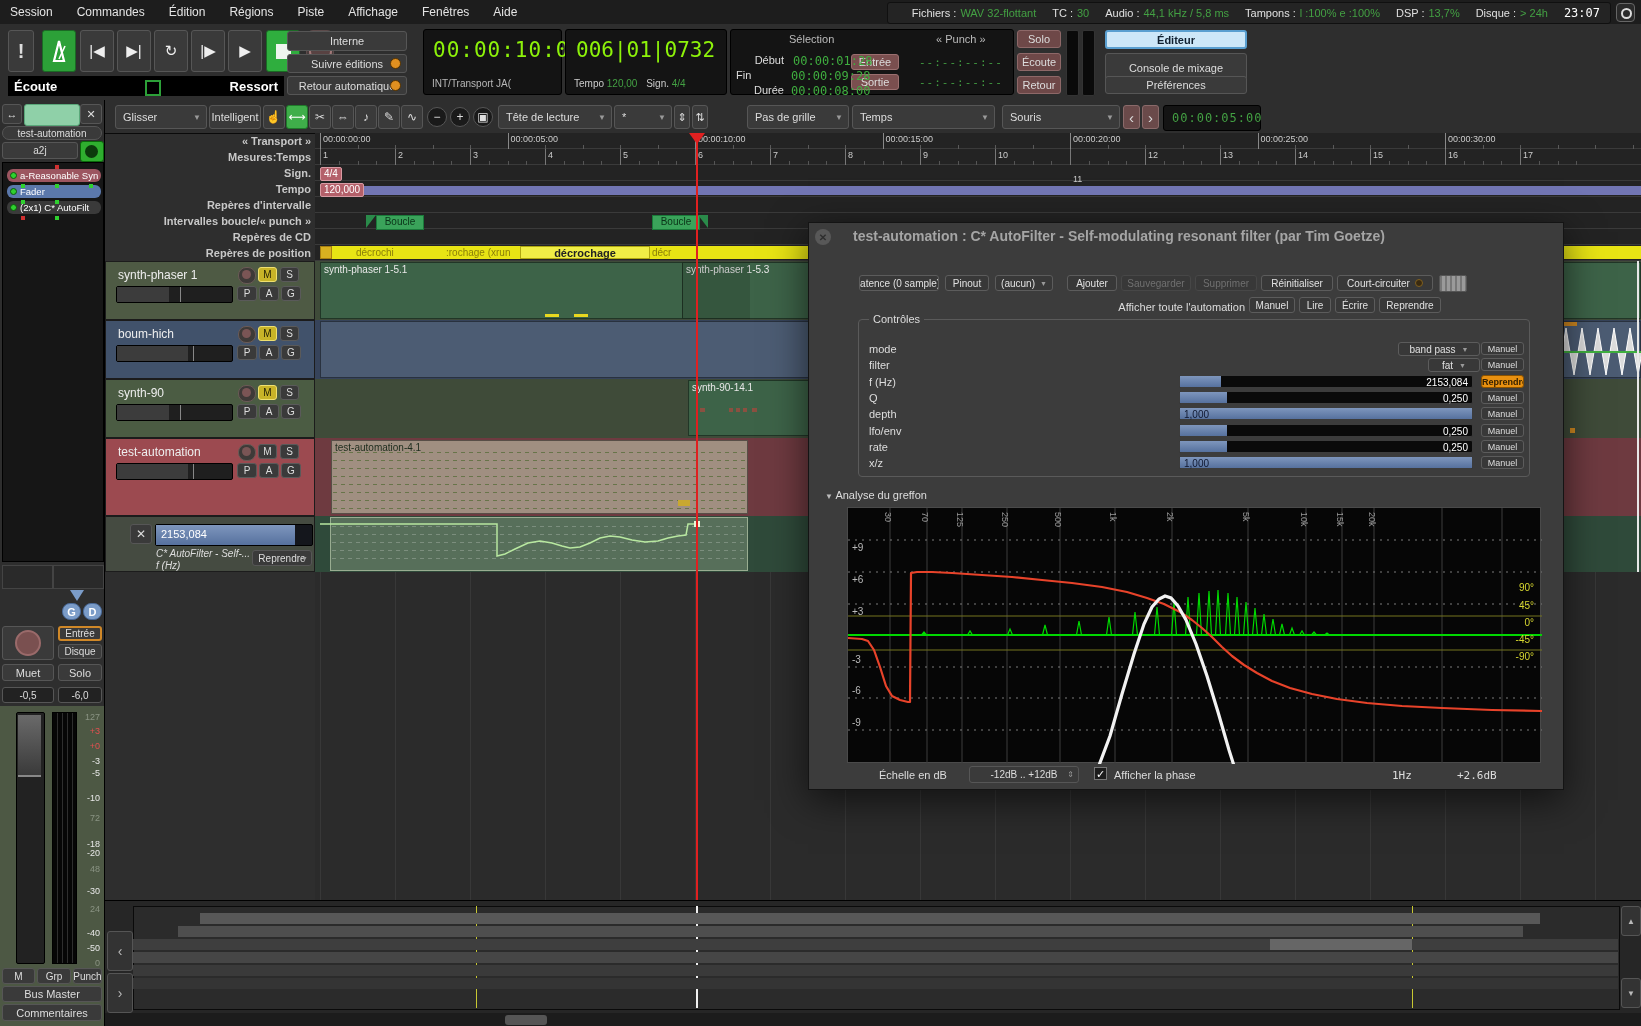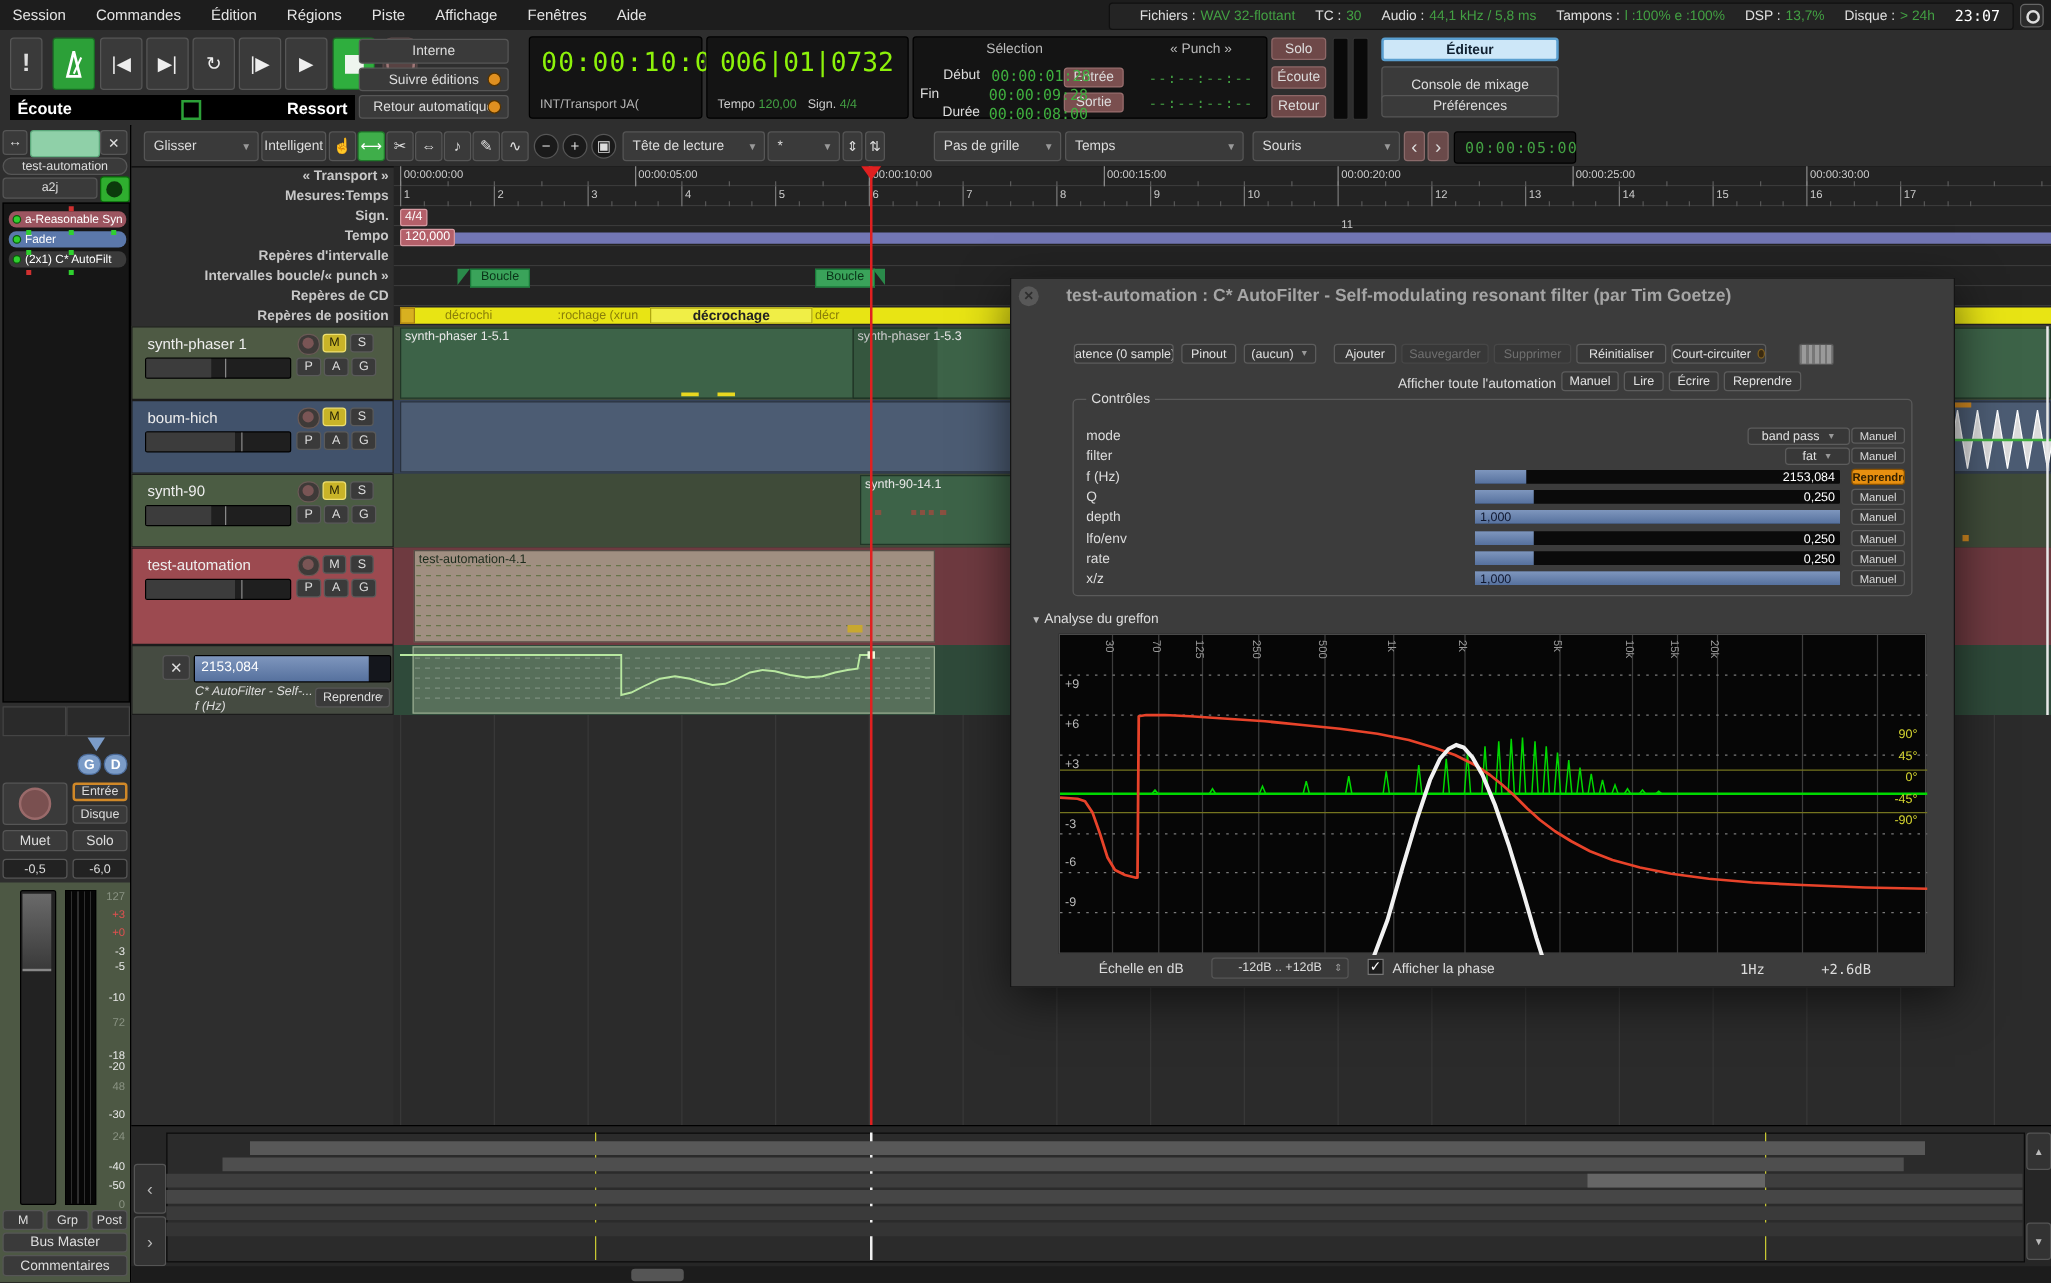--- a/index.html
+++ b/index.html
@@ -258,21 +258,21 @@
     <div class="abs" style="left:0;top:606px;width:104px;height:362px;background:#4d5844;">
       <div class="abs" style="left:16px;top:6px;width:27px;height:250px;background:#222;border:1px solid #000;border-radius:2px;">
         <div style="position:absolute;left:1px;top:2px;width:23px;height:60px;background:linear-gradient(#6a6a6a,#3a3a3a);border-bottom:2px solid #888;"></div>
       </div>
       <div class="abs" style="left:52px;top:6px;width:23px;height:250px;background:#141414;border:1px solid #000;
                   background-image:repeating-linear-gradient(90deg,#060606 0 4px,#2e2e2e 4px 5px);"></div>
       <div id="meter-scale"></div>
     </div>
     <div class="btn" style="left:2px;top:868px;width:33px;height:16px;font-size:10px;">M</div>
     <div class="btn" style="left:37px;top:868px;width:34px;height:16px;font-size:10px;">Grp</div>
-    <div class="btn" style="left:73px;top:868px;width:29px;height:16px;font-size:10px;">Post</div>
+    <div class="btn" style="left:73px;top:868px;width:29px;height:16px;font-size:10px;">Punch</div>
     <div class="btn" style="left:2px;top:886px;width:100px;height:16px;">Bus Master</div>
     <div class="btn" style="left:2px;top:904px;width:100px;height:17px;font-size:11px;">Commentaires</div>
   </div>
 
   <div id="canvas-root">
       <div class="rrow" style="top: 133px; height: 16px;"></div>
       <div class="rlab" style="top: 134px;">« Transport »</div>
       <div class="rrow" style="top: 149px; height: 16px;"></div>
       <div class="rlab" style="top: 150px;">Mesures:Temps</div>
       <div class="rrow" style="top: 165px; height: 16px;"></div>
@@ -677,21 +677,21 @@
       </div>
       <div class="pbtn dim" style="left: 312px; top: 52px; width: 70px;">
         <span>Sauvegarder</span>
       </div>
       <div class="pbtn dim" style="left: 386px; top: 52px; width: 62px;">
         <span>Supprimer</span>
       </div>
       <div class="pbtn" style="left: 452px; top: 52px; width: 72px;">
         <span>Réinitialiser</span>
       </div>
-      <div class="pbtn" style="left: 528px; top: 52px; width: 76px;">
+      <div class="pbtn" style="left: 528px; top: 52px; width: 96px;">
         <span>Court-circuiter</span>
         <span style="width: 8px; height: 8px; border-radius: 50%; background: rgb(58, 42, 16); border: 1px solid rgb(128, 96, 32); margin-left: 5px;"></span>
       </div>
       <div style="position: absolute; left: 630px; top: 52px; width: 28px; height: 17px; background: repeating-linear-gradient(90deg, rgb(119, 119, 119) 0px, rgb(119, 119, 119) 2px, transparent 2px, transparent 5px) rgb(154, 154, 154); border: 1px solid rgb(85, 85, 85); border-radius: 2px;"></div>
       <div class="pbtn" style="left: 440px; top: 74px; width: 46px;">Manuel</div>
       <div class="pbtn" style="left: 490px; top: 74px; width: 32px;">Lire</div>
       <div class="pbtn" style="left: 526px; top: 74px; width: 40px;">Écrire</div>
       <div class="pbtn" style="left: 570px; top: 74px; width: 62px;">Reprendre</div>
       <div class="ctrlname" style="top: 120px;">mode</div>
       <div class="pbtn" style="left: 589px; top: 119px; width: 82px; height: 14px;">

